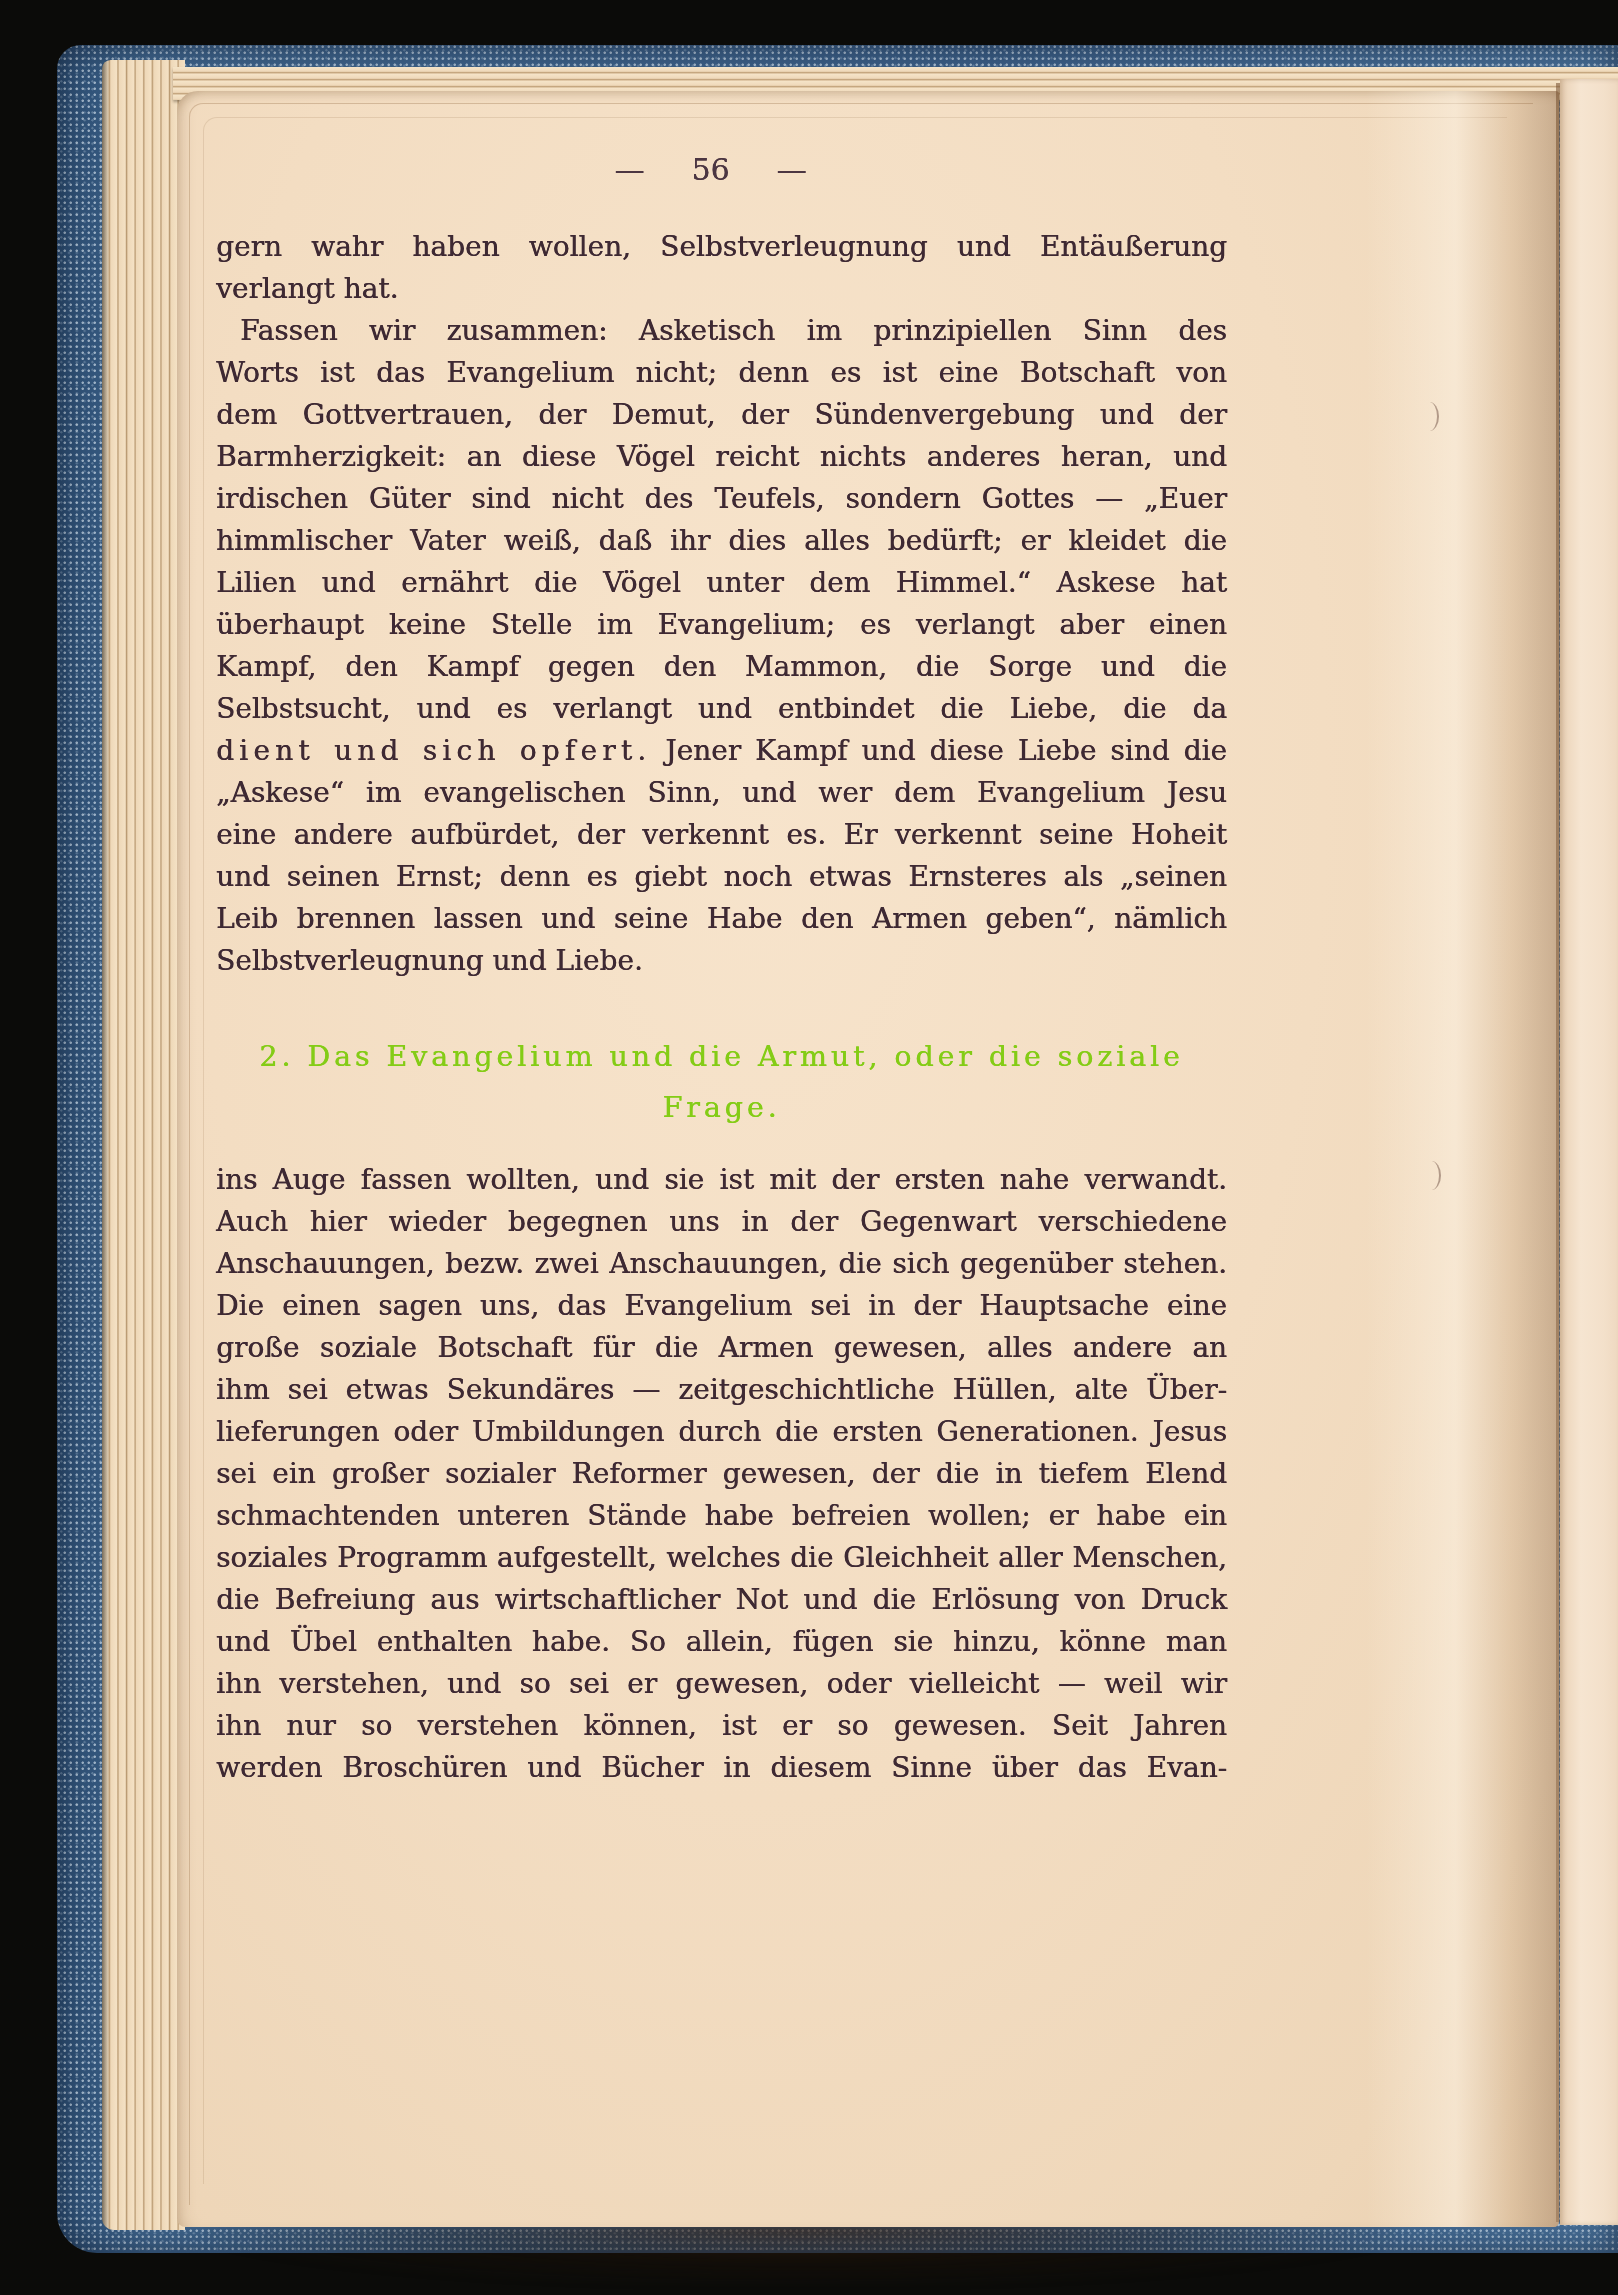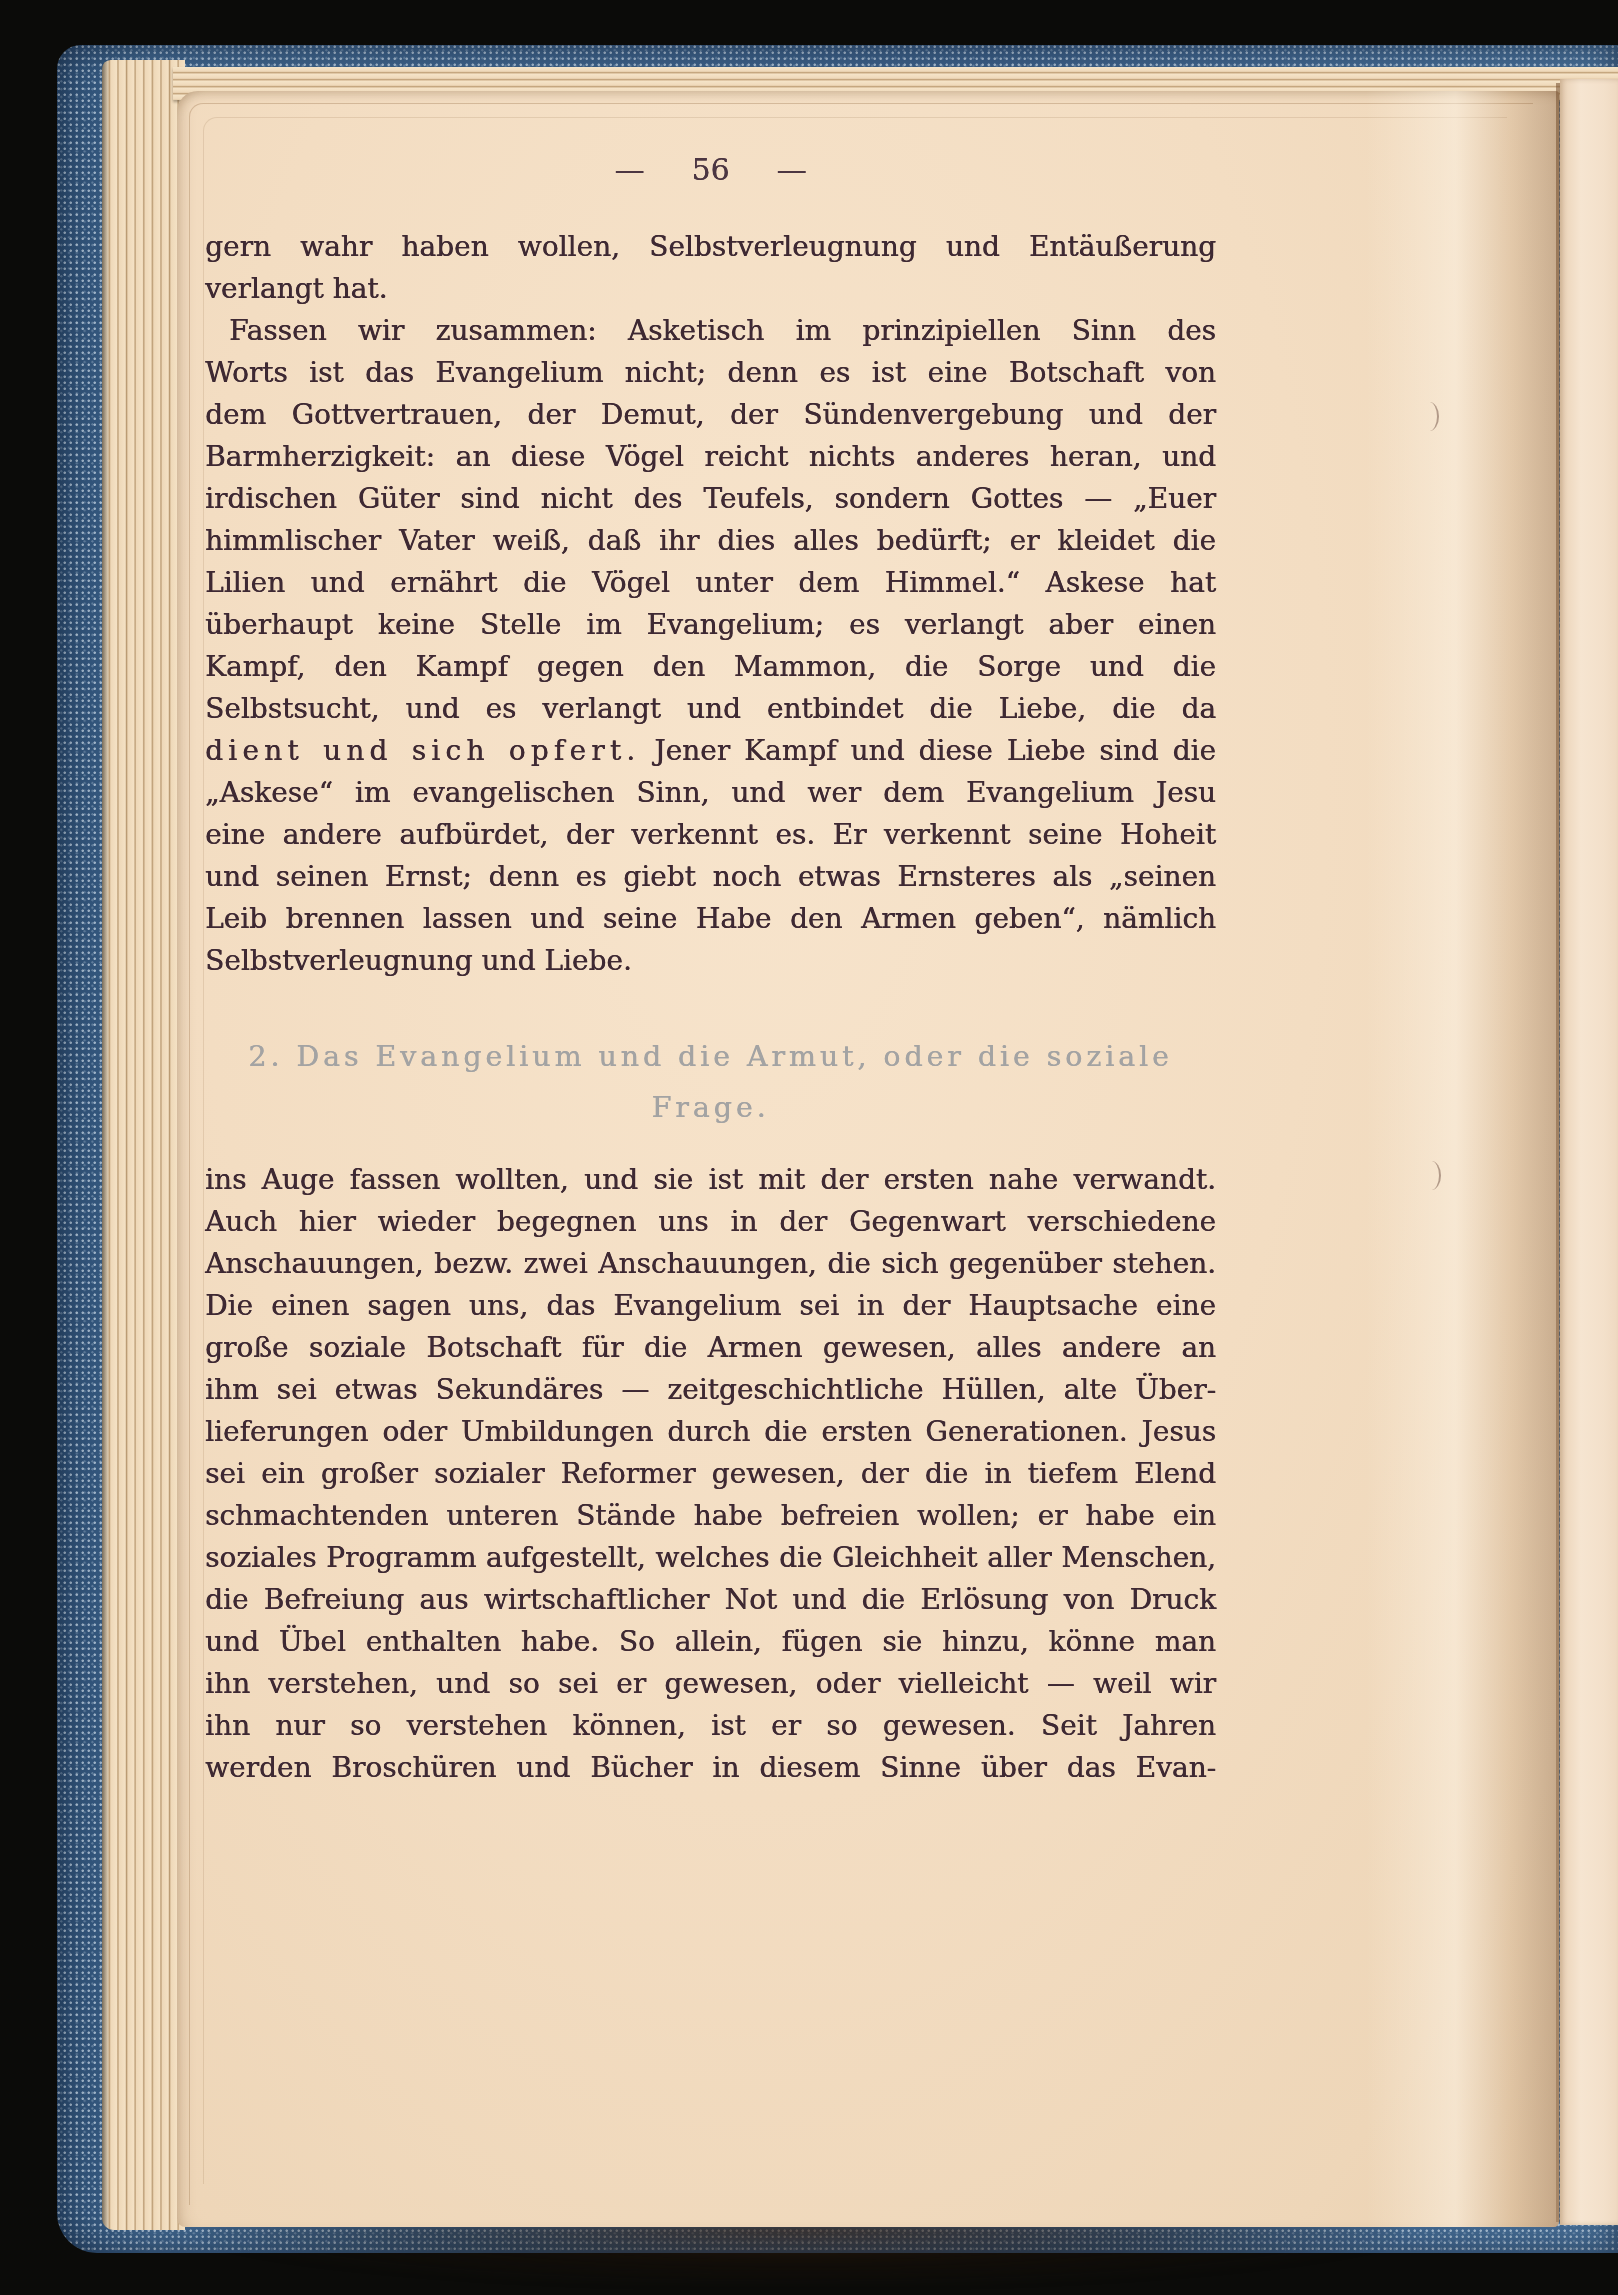--- a/index.html
+++ b/index.html
@@ -105,36 +105,36 @@
     border-radius:0 60% 60% 0/0 50% 50% 0;
   }
   .pageno{
     position:absolute;left:205px;top:152px;width:1011px;
     display:flex;justify-content:center;align-items:center;gap:47px;
     font-size:30px;color:#4c3642;
     text-shadow:0.3px 0 0 currentColor;
   }
   .pageno .dash{letter-spacing:0;}
   .textblock{
-    position:absolute;left:205px;top:226px;width:1011px;
+    position:absolute;left:216px;top:226px;width:1011px;
     font-size:28px;line-height:42px;
     text-shadow:0.4px 0 0 currentColor;
     color:#3e2933;
   }
   .tline{
     text-align:justify;text-align-last:justify;
     white-space:nowrap;
   }
   .tline.nojust{text-align:left;text-align-last:left;white-space:normal;}
   .tline.indent{padding-left:24px;}
   .sperr{letter-spacing:5.2px;}
   .heading{
     margin-top:49px;margin-bottom:26px;
     text-align:center;letter-spacing:3.9px;
-    font-size:28.5px;line-height:51px;color:#a3a3a3;
+    font-size:28.5px;line-height:51px;color:#84cc16;
   }
 </style>
 </head>
 <body>
 
 <div class="cover"></div>
 <div class="stack-left"></div>
 <div class="stack-top"></div>
 <div class="book-shadow"></div>
 

